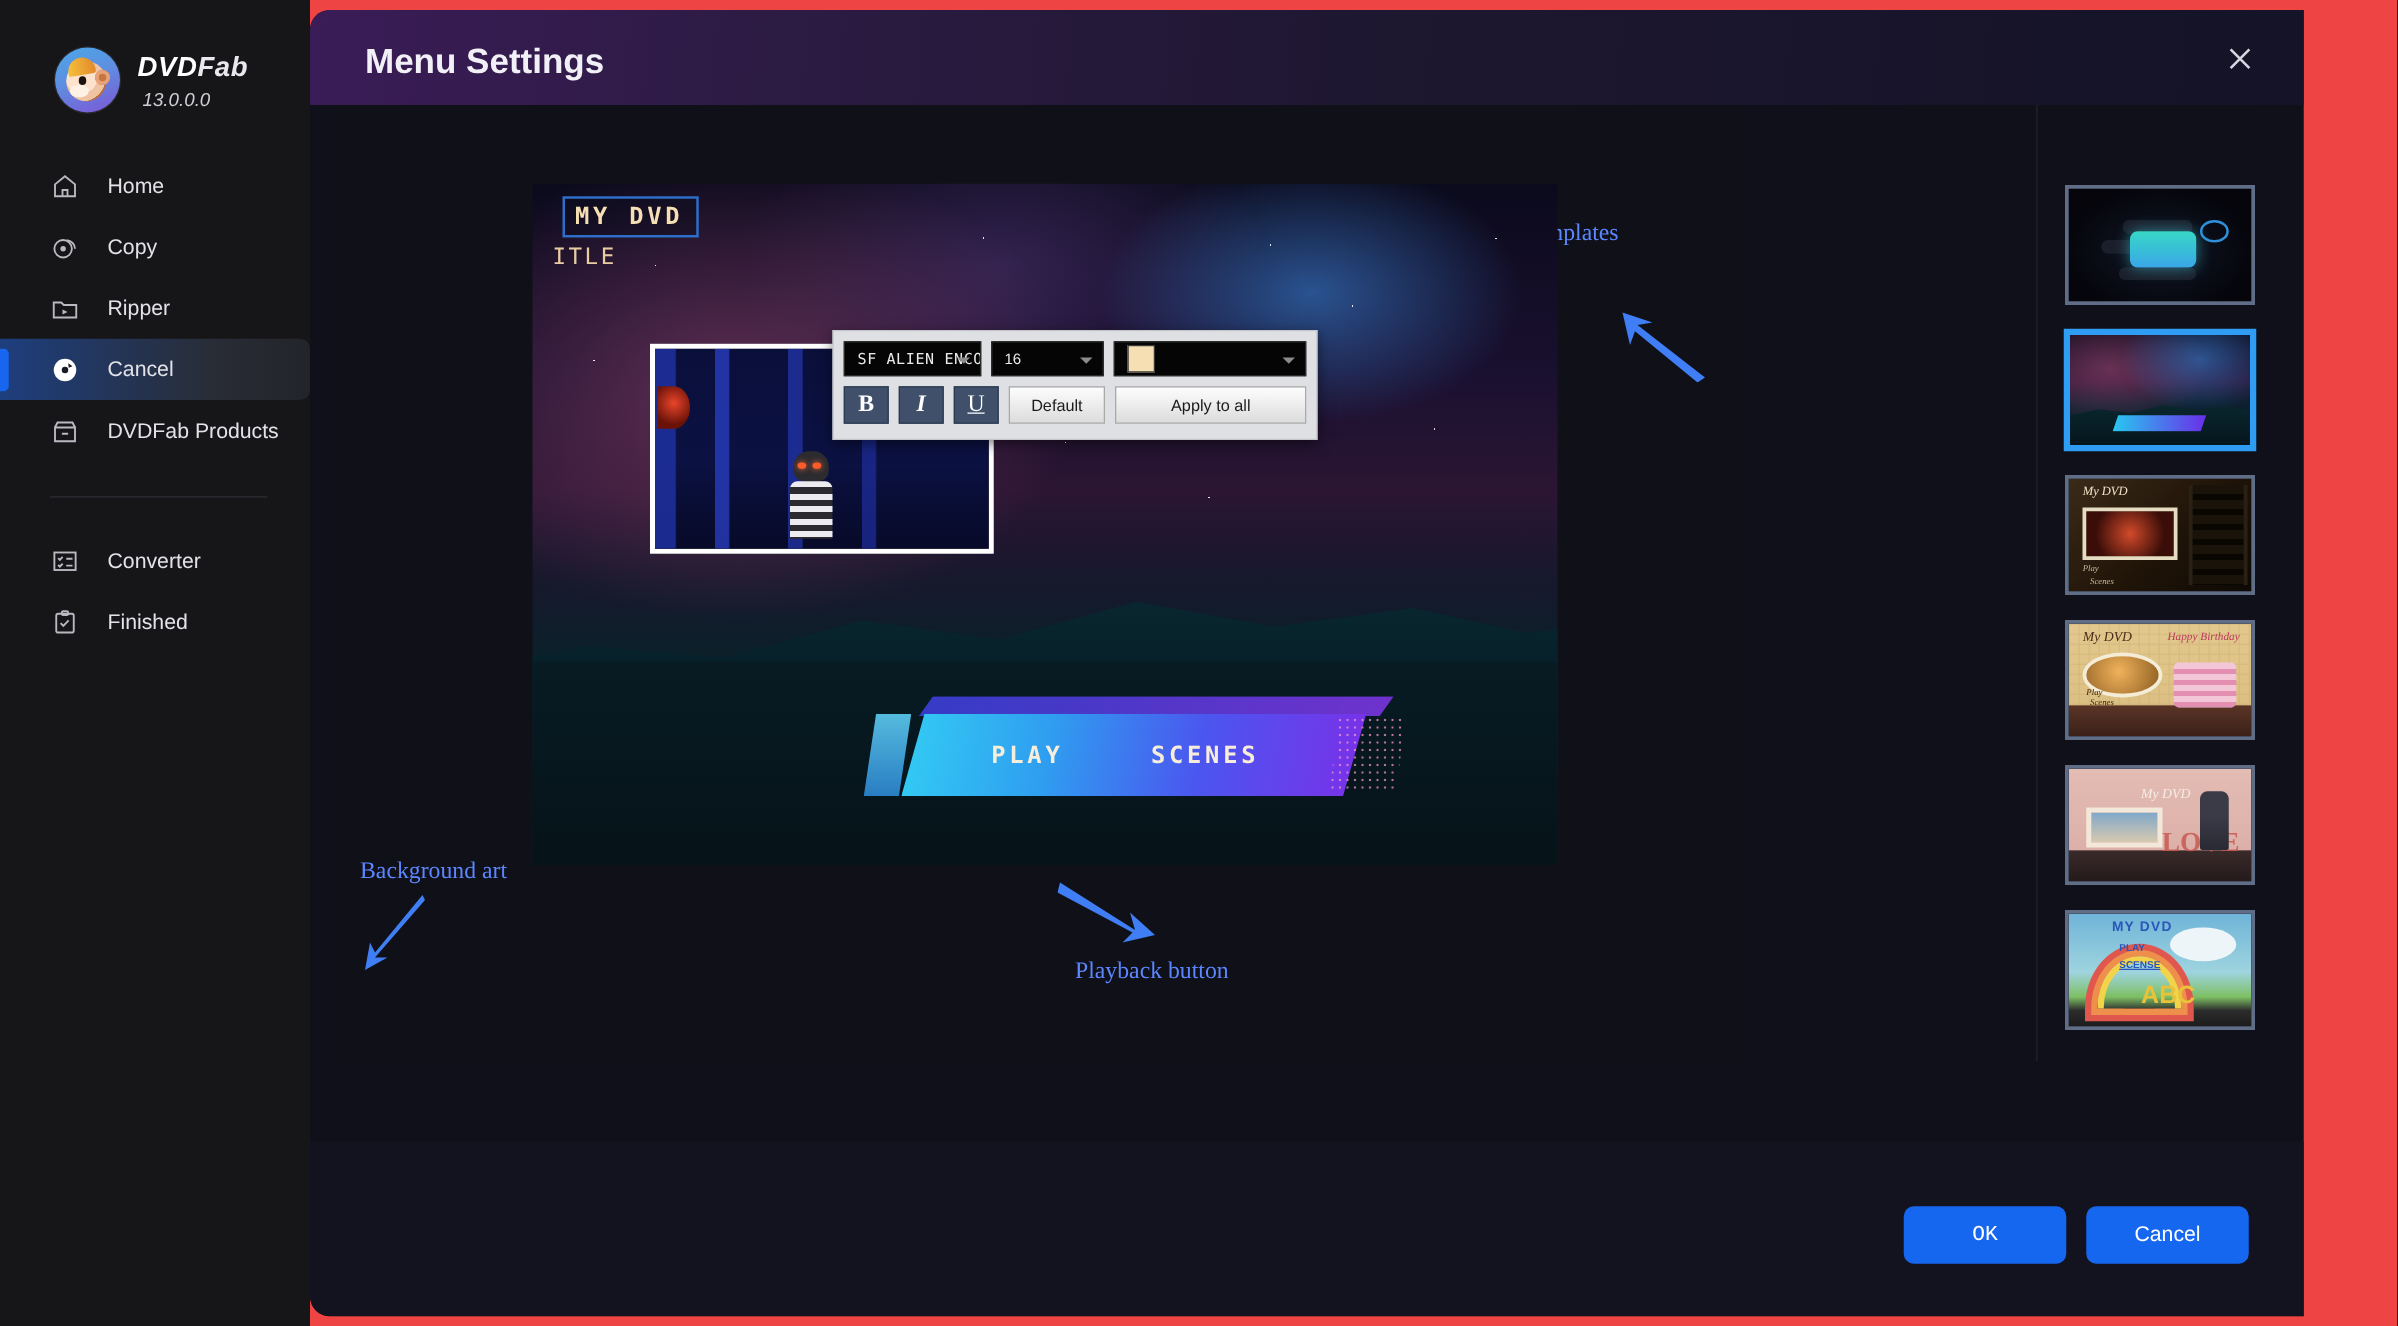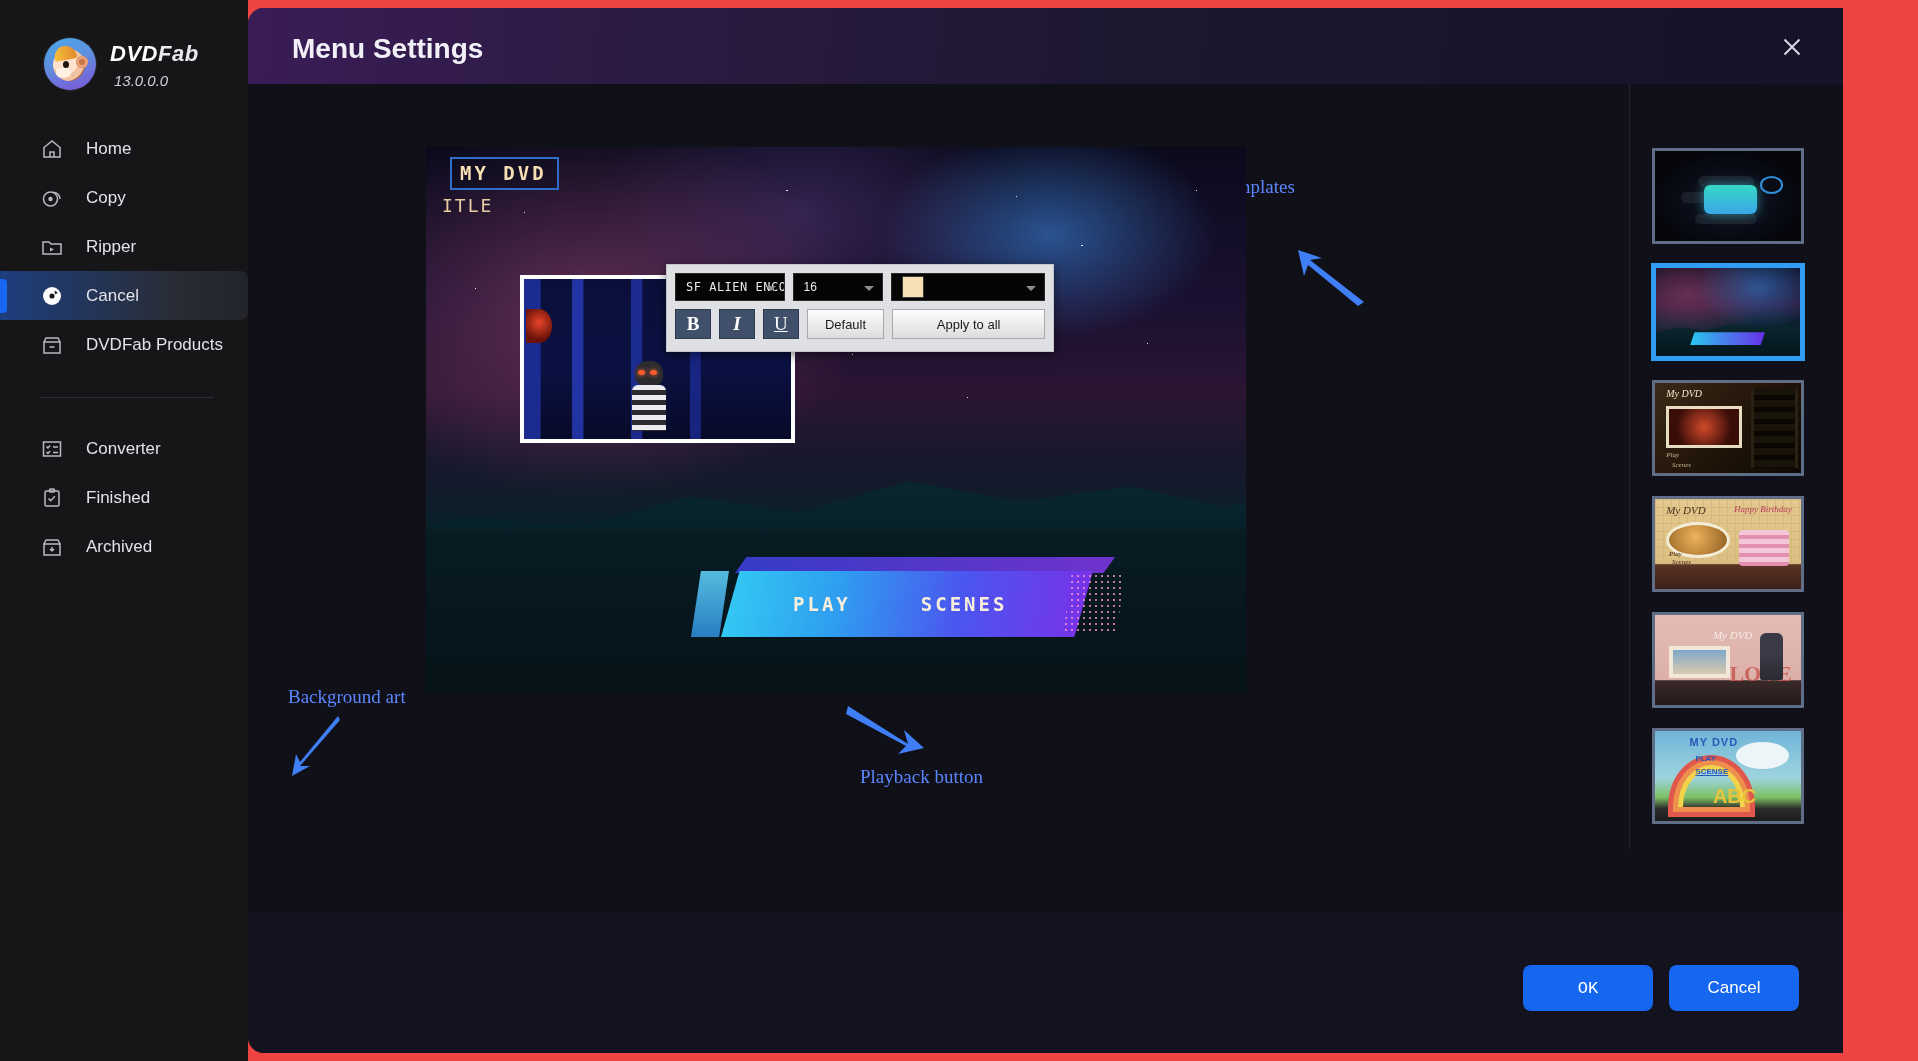--- a/index.html
+++ b/index.html
@@ -468,30 +468,20 @@
         <span class="ico">
           <svg viewBox="0 0 24 24" width="24" height="24" fill="none" stroke="currentColor" stroke-width="1.5">
               <rect x="5" y="5" width="14" height="15" rx="1.5"></rect>
               <rect x="9.5" y="3" width="5" height="3" rx="1"></rect>
               <path d="M8.5 12.5l2.2 2.2 4.2-4.4"></path>
             </svg>
         </span>
         <span class="nav-label">Finished</span>
       </div>
 
-      <div class="nav-item">
-        <span class="ico">
-          <svg viewBox="0 0 24 24" width="24" height="24" fill="none" stroke="currentColor" stroke-width="1.5">
-              <path d="M4 9h16v11H4z"></path>
-              <path d="M4 9 6 5h12l2 4"></path>
-              <path d="M12 12v4m0 0-2-2m2 2 2-2"></path>
-            </svg>
-        </span>
-        <span class="nav-label">Archived</span>
-      </div>
     </div>
   </div>
 
   <div class="dialog">
 
     <div class="dialog-header">
       <div class="dialog-title">Menu Settings</div>
       <div class="dialog-close">
         <svg viewBox="0 0 24 24" width="30" height="30" fill="none" stroke="currentColor" stroke-width="1.6">
             <path d="M6 6l12 12M18 6L6 18"></path>

